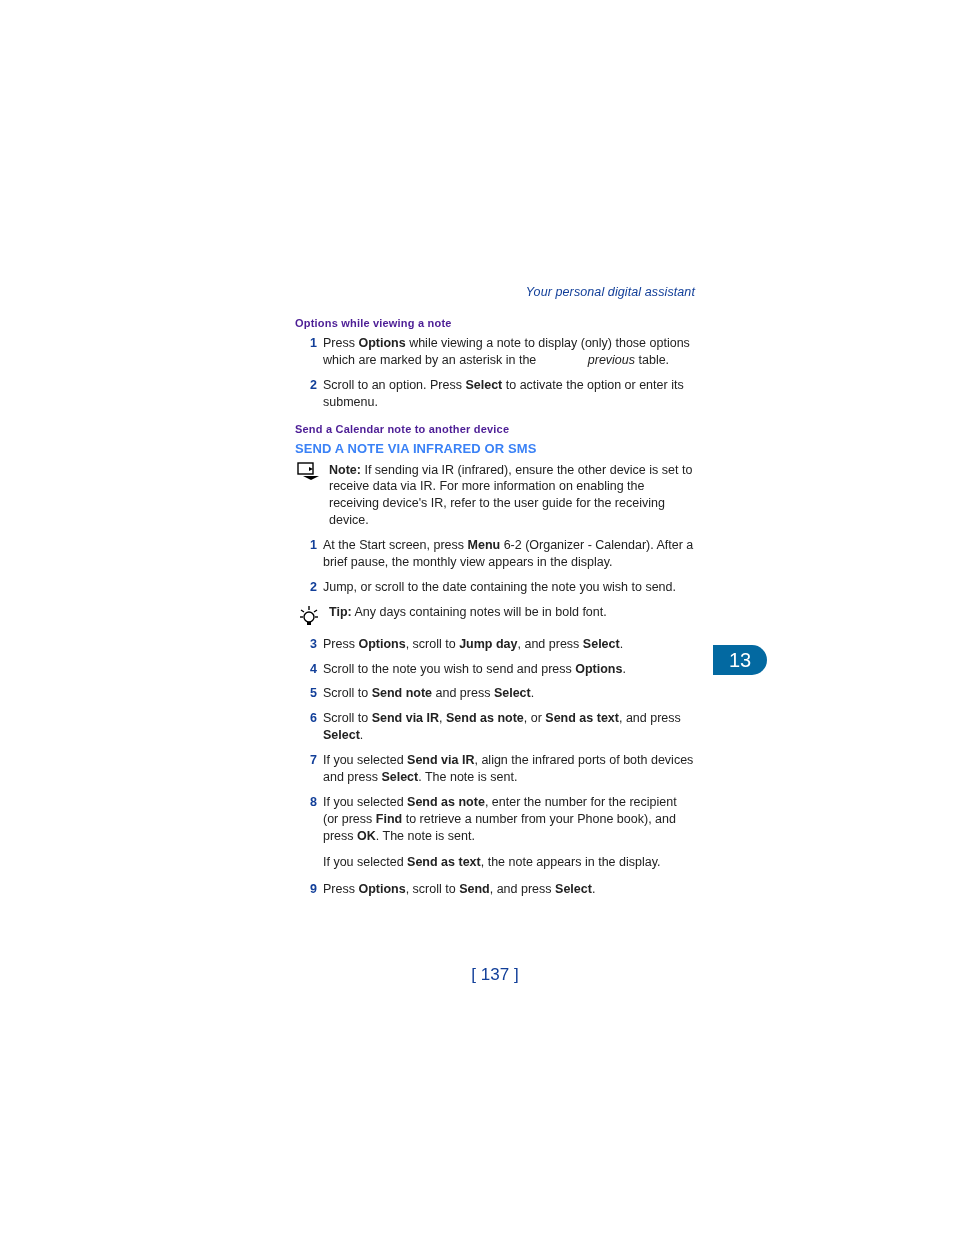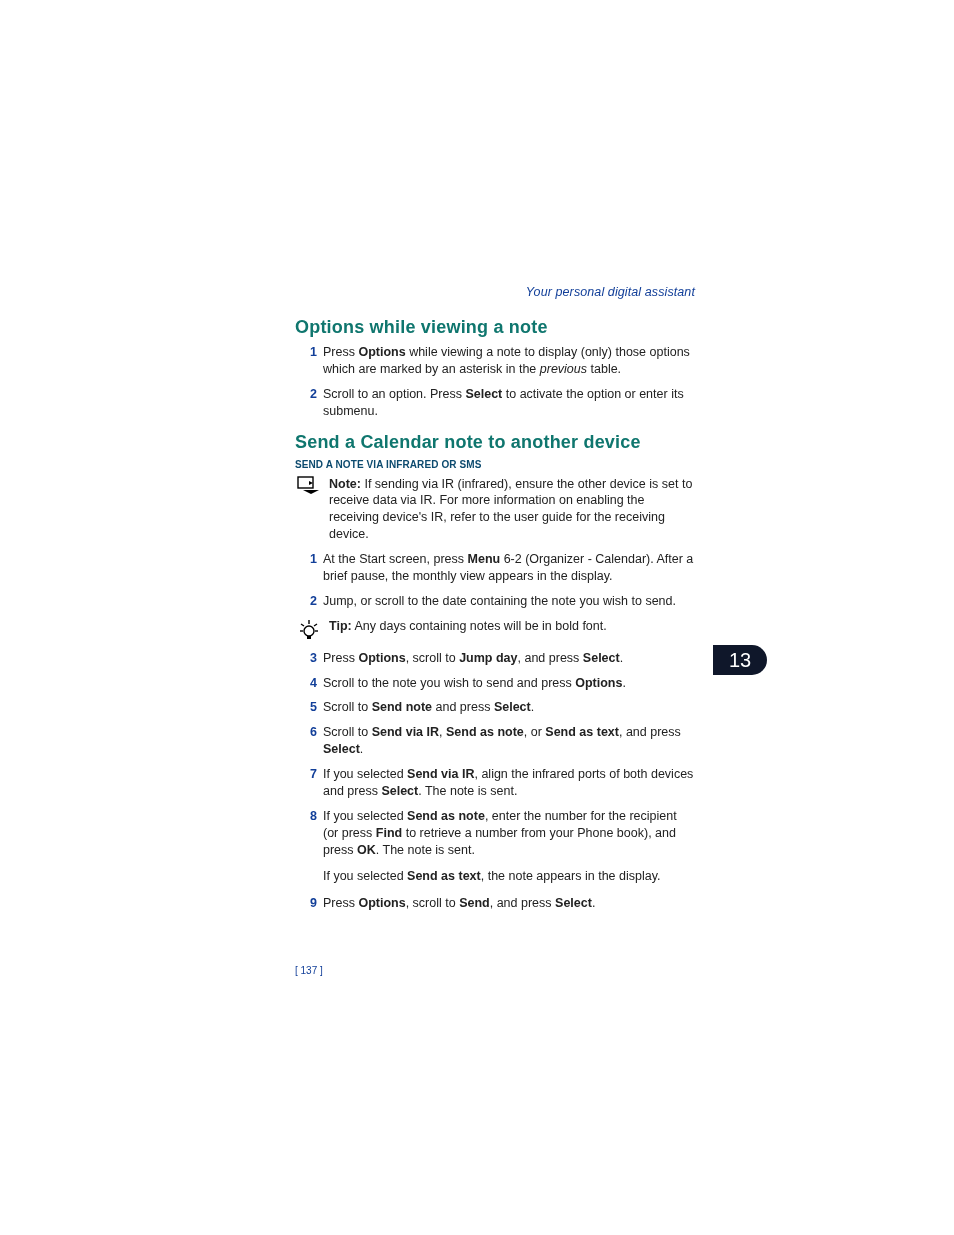--- a/index.html
+++ b/index.html
@@ -20,29 +20,29 @@
   }
   .running-head {
     color: #123f99;
     font-style: italic;
     font-size: 12.5px;
     text-align: right;
     margin-bottom: 18px;
     letter-spacing: 0.1px;
   }
   h2.section {
-    color: #0f766e;
-    font-size: 18px;
+    color: #4c1d95;
+    font-size: 11px;
     font-weight: bold;
     margin: 0 0 6px 0;
     letter-spacing: 0.2px;
   }
   h3.subhead {
-    color: #0c4a6e;
-    font-size: 10px;
+    color: #3b82f6;
+    font-size: 13px;
     font-weight: bold;
     margin: 6px 0 6px 0;
     letter-spacing: 0.1px;
   }
   .list {
     margin: 0;
     padding: 0;
     list-style: none;
   }
   .list > li {
@@ -78,37 +78,38 @@
     margin-right: 6px;
     display: flex;
     justify-content: center;
   }
   .para {
     font-size: 12.5px;
     line-height: 1.35;
     margin: 10px 0 10px 28px;
   }
   .bold { font-weight: bold; }
-  .italic { font-style: italic; }
+  .italic { font-style: italic; margin-left: 48px; }
   .page-num {
     position: absolute;
     left: 0;
     width: 100%;
     top: 680px;
+    text-align: center;
     color: #123f99;
-    font-size: 10px;
+    font-size: 17px;
   }
 
   .chapter-tab {
     position: absolute;
     left: 713px;
     top: 645px;
     width: 54px;
     height: 30px;
-    background: #0f172a;
+    background: #0369a1;
     color: #fff;
     font-size: 20px;
     font-weight: 400;
     display: flex;
     align-items: center;
     justify-content: center;
     border-top-right-radius: 15px;
     border-bottom-right-radius: 15px;
     font-family: "Trebuchet MS", Verdana, sans-serif;
   }

